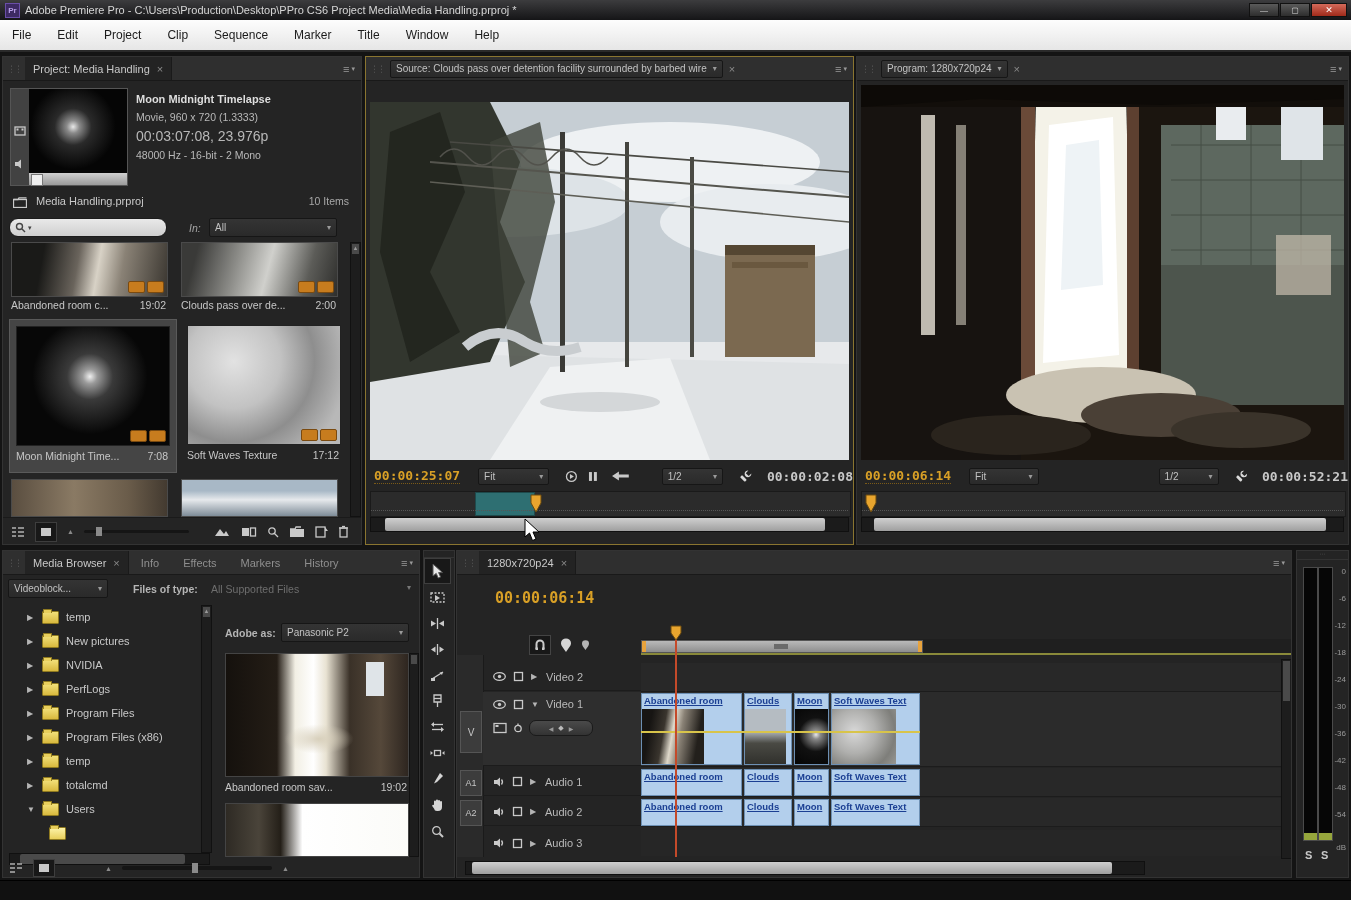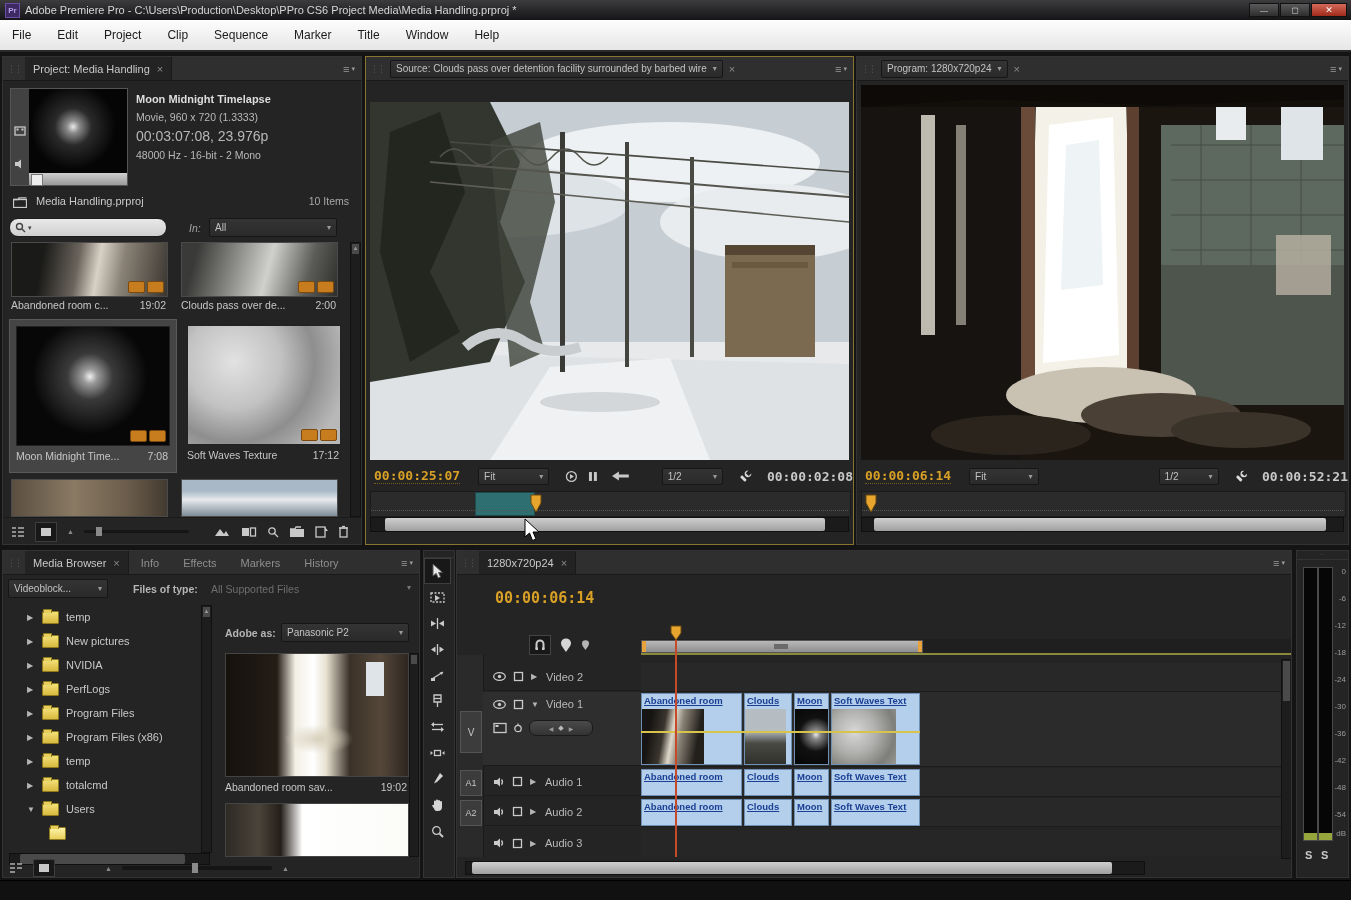--- a/index.html
+++ b/index.html
@@ -764,20 +764,20 @@
     <span class="mlabel" style="top:16px;">0</span>
     <span class="mlabel" style="top:43px;">-6</span>
     <span class="mlabel" style="top:70px;">-12</span>
     <span class="mlabel" style="top:97px;">-18</span>
     <span class="mlabel" style="top:124px;">-24</span>
     <span class="mlabel" style="top:151px;">-30</span>
     <span class="mlabel" style="top:178px;">-36</span>
     <span class="mlabel" style="top:205px;">-42</span>
     <span class="mlabel" style="top:232px;">-48</span>
     <span class="mlabel" style="top:259px;">-54</span>
-    <span class="mlabel" style="top:278px;margin-left:41px;">dB</span>
+    <span class="mlabel" style="top:292px;margin-left:41px;">dB</span>
     <span class="abs" style="left:8px;top:298px;color:#c9c9c9;font-size:11px;font-weight:bold;">S</span>
     <span class="abs" style="left:24px;top:298px;color:#c9c9c9;font-size:11px;font-weight:bold;">S</span>
   </div>
 
   <div class="abs" style="left:0;top:880px;width:1351px;height:20px;background:#111111;border-top:1px solid #000;"></div>
 
 </div>
 
 </body></html>

